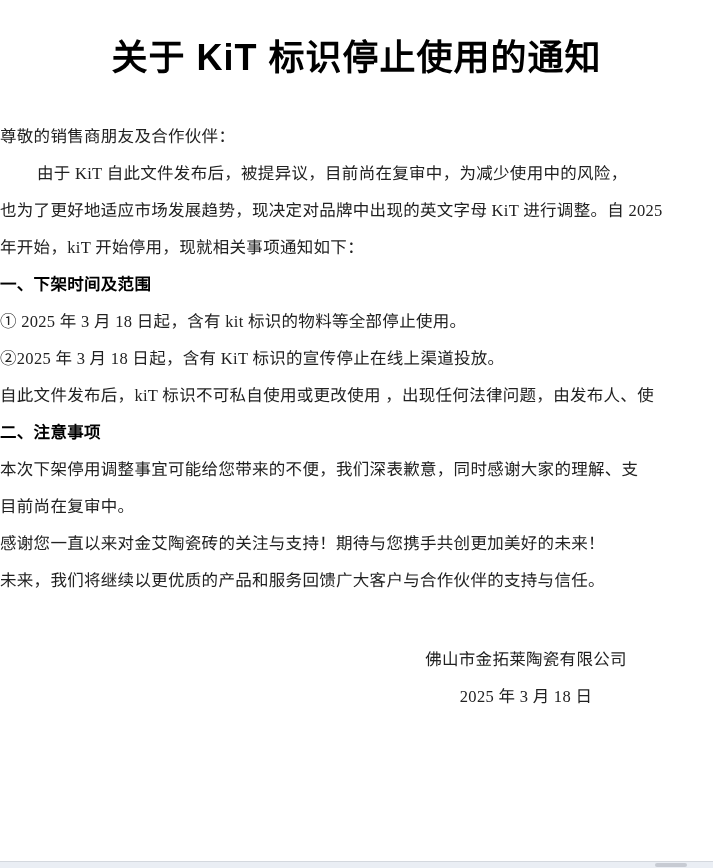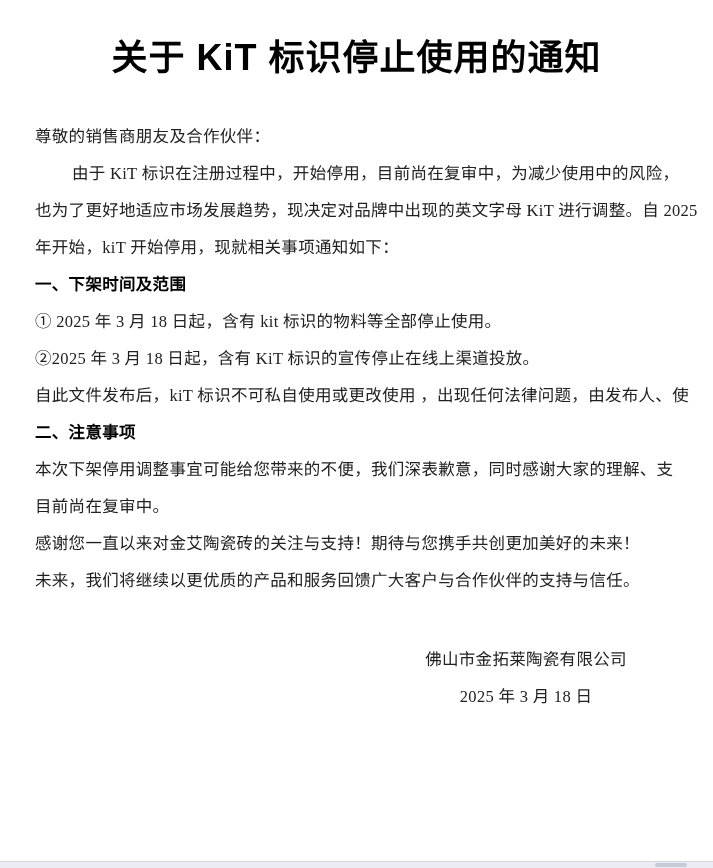--- a/index.html
+++ b/index.html
@@ -22,21 +22,20 @@
     font-size: 36px;
     line-height: 40px;
     font-weight: 700;
     text-align: center;
     color: #000000;
     letter-spacing: 1px;
     white-space: nowrap;
   }
   .content {
     margin-top: 40px;
-    padding-left: 35px;
     padding-right: 22px;
     color: #212121;
   }
   .line {
     font-size: 16.5px;
     line-height: 37px;
     white-space: nowrap;
     letter-spacing: 0.3px;
   }
   .line.indent { padding-left: 37px; }
@@ -77,21 +76,21 @@
 <body>
 
 <div class="page">
 
   <h1 class="doc-title">关于 KiT 标识停止使用的通知</h1>
 
   <div class="content">
 
     <div class="line">尊敬的销售商朋友及合作伙伴：</div>
 
-    <div class="line indent">由于 KiT 标识在注册过程中，开始停用，目前尚在复审中，为减少使用中的风险，</div>
+    <div class="line indent">由于 KiT 自此文件发布后，被提异议，目前尚在复审中，为减少使用中的风险，</div>
     <div class="line">也为了更好地适应市场发展趋势，现决定对品牌中出现的英文字母 KiT 进行调整。自 2025</div>
     <div class="line">年开始，kiT 开始停用，现就相关事项通知如下：</div>
 
     <div class="line heading">一、下架时间及范围</div>
 
     <div class="line">① 2025 年 3 月 18 日起，含有 kit 标识的物料等全部停止使用。</div>
     <div class="line">②2025 年 3 月 18 日起，含有 KiT 标识的宣传停止在线上渠道投放。</div>
 
     <div class="line">自此文件发布后，kiT 标识不可私自使用或更改使用 ，出现任何法律问题，由发布人、使</div>
 

